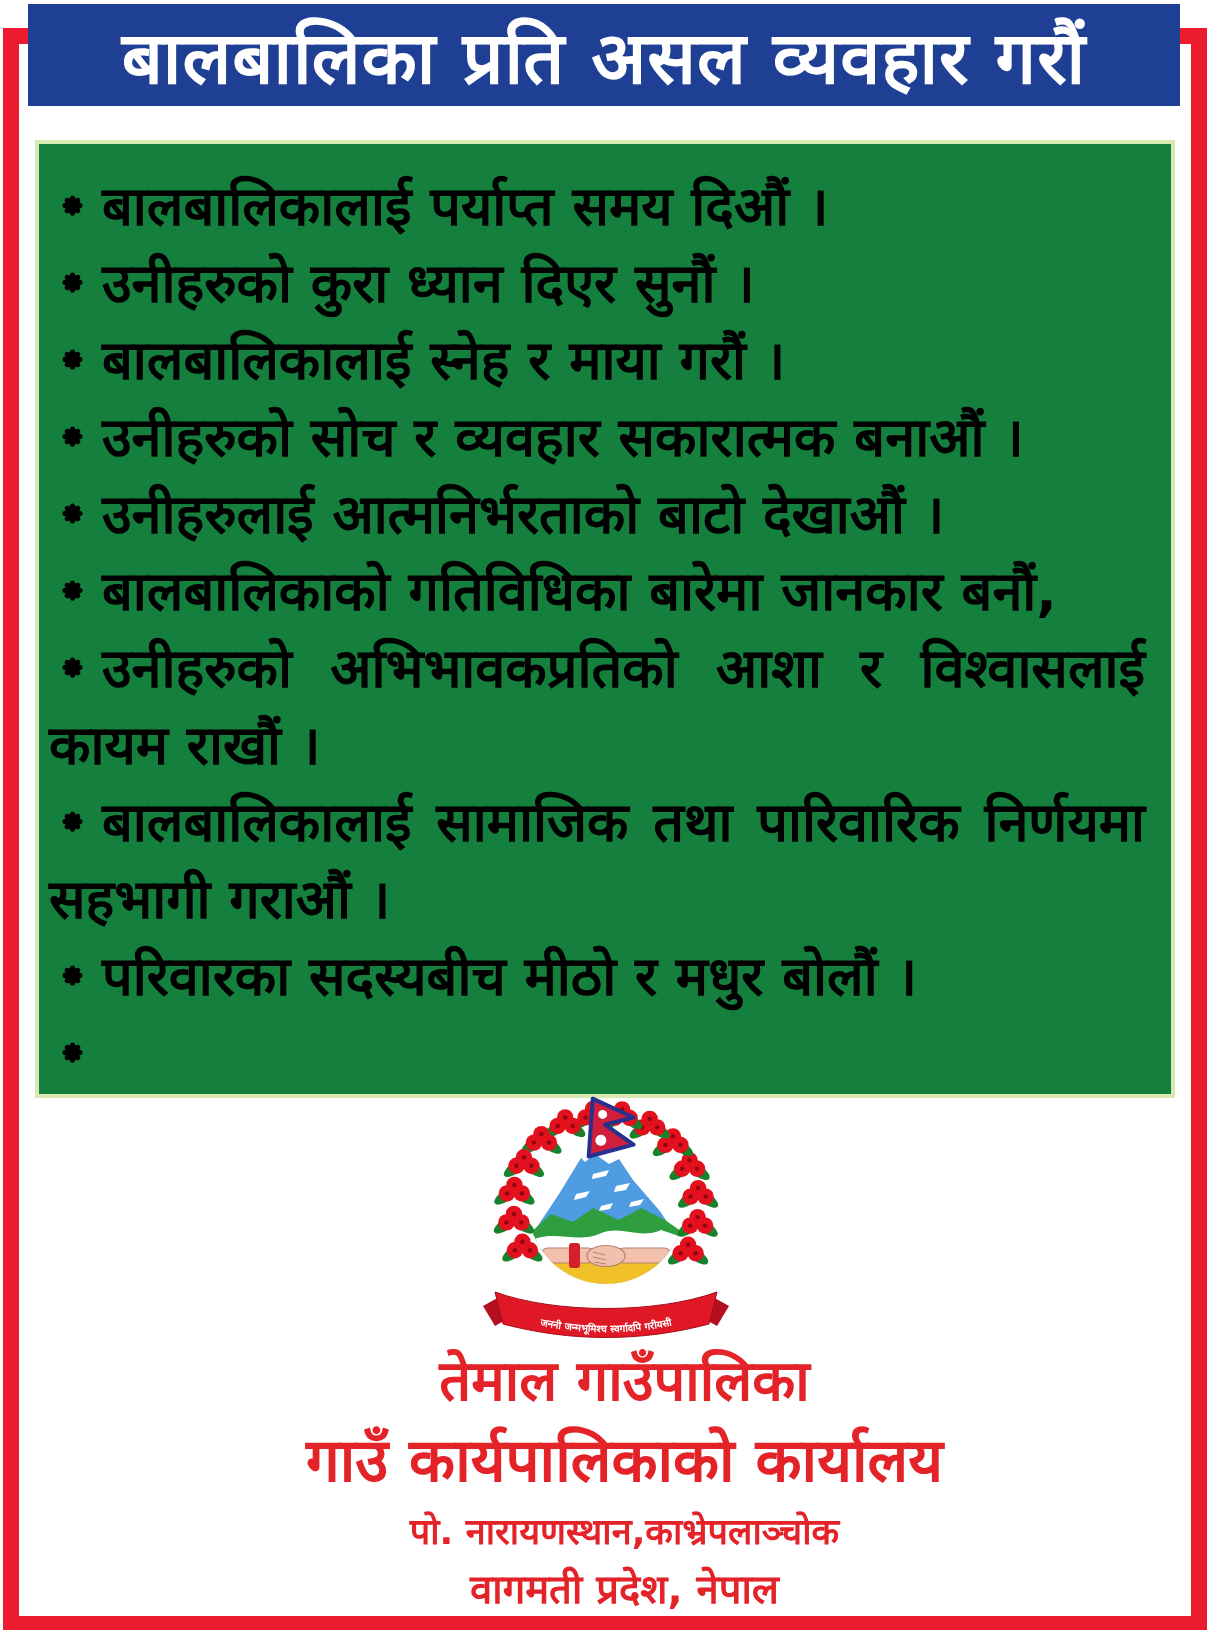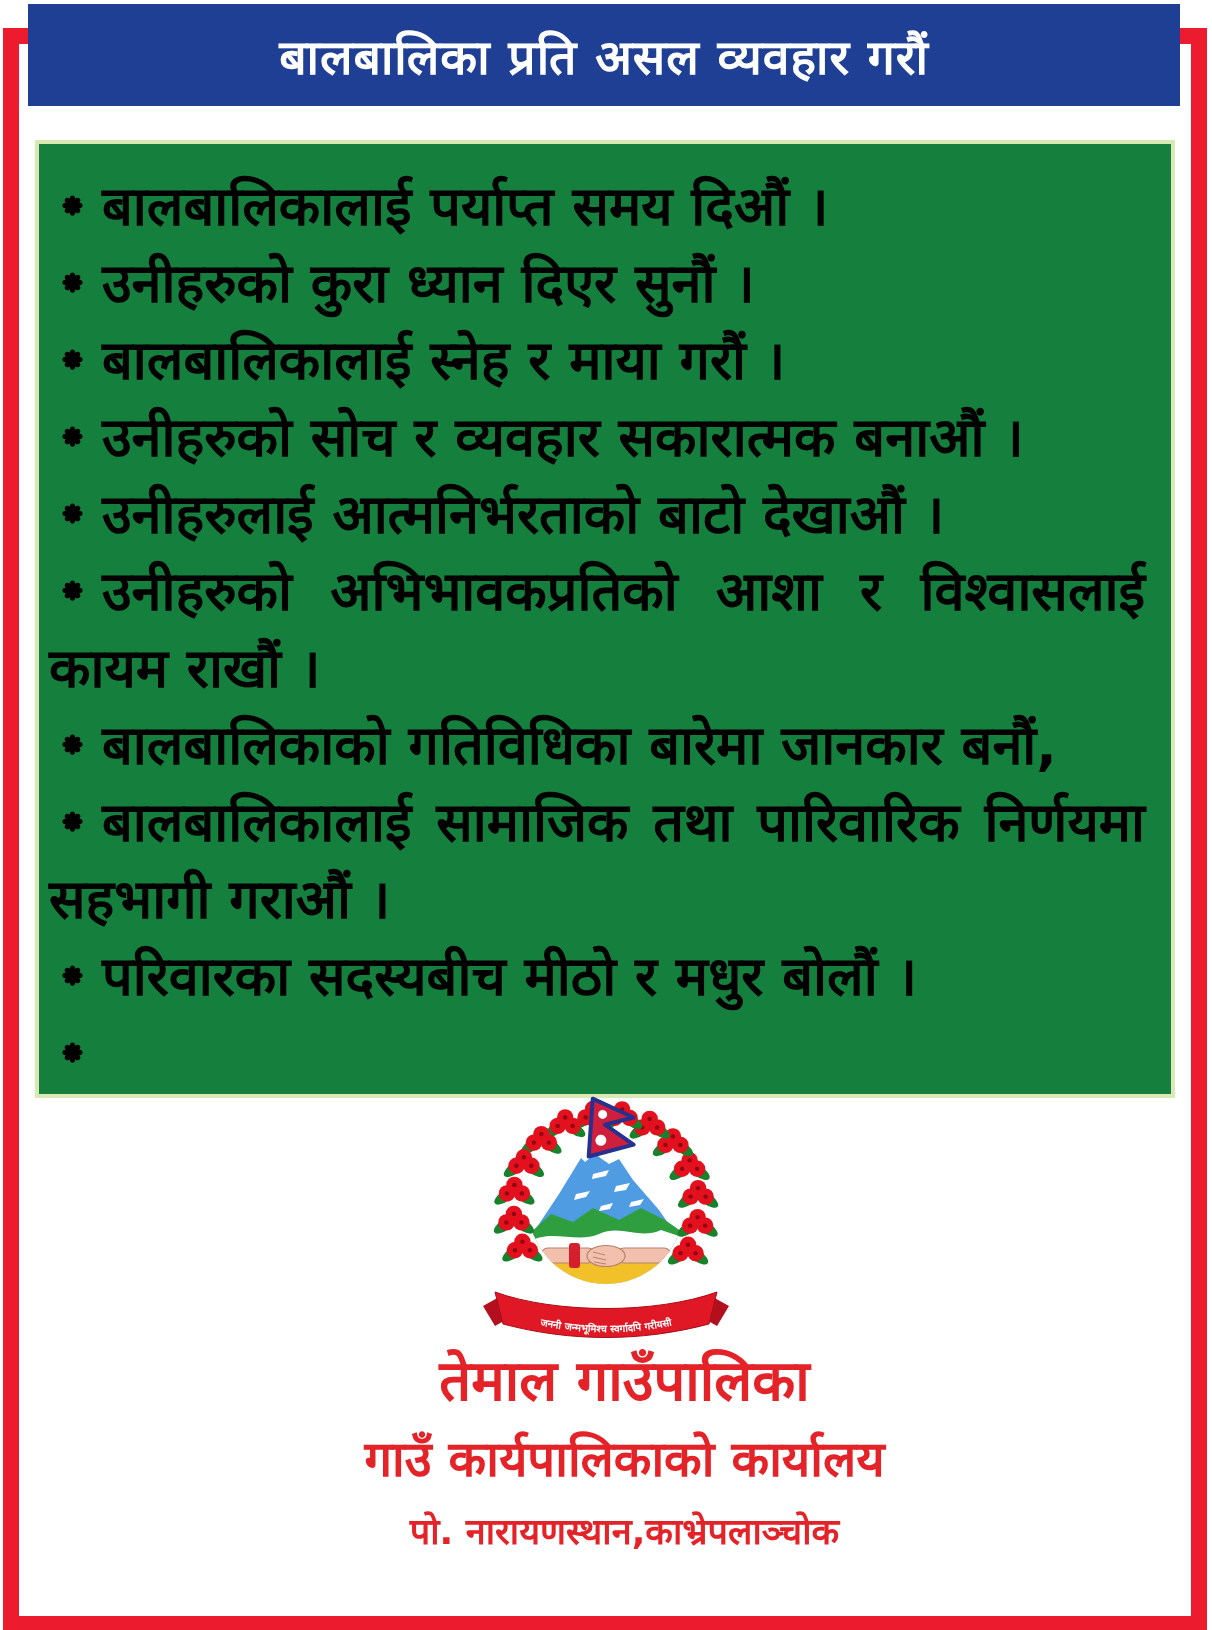--- a/index.html
+++ b/index.html
@@ -6,37 +6,37 @@
   .page{position:relative;width:1212px;height:1630px;background:#ffffff;overflow:hidden;
         font-family:"DejaVu Sans","Liberation Sans",sans-serif;}
 
   
   .frame{position:absolute;left:3px;top:28px;right:5px;bottom:0;
          border:16px solid #ec1b2e;border-bottom-width:14px;box-sizing:border-box;}
 
   
   .banner{position:absolute;left:28px;top:4px;width:1152px;height:102px;background:#1e3f94;
           display:flex;align-items:center;justify-content:center;}
-  .banner h1{margin:0;color:#ffffff;font-size:48px;font-weight:bold;white-space:nowrap;letter-spacing:1px;}
+  .banner h1{margin:0;color:#ffffff;font-size:72px;font-weight:bold;white-space:nowrap;letter-spacing:1px;}
 
   
   .box{position:absolute;left:35px;top:140px;width:1140px;height:958px;background:#15803d;
        border:4px solid #d8e9b4;box-sizing:border-box;}
   .box ul{list-style:none;margin:0;padding:24px 26px 0 10px;}
   .box li{font-size:54px;font-weight:bold;color:#000;line-height:77px;text-align:justify;}
   .bullet{display:inline-block;width:27px;height:27px;margin:0 16px 0 10px;vertical-align:middle;transform:translateY(-5px);}
   .bullet svg{display:block;}
 
   
   .emblem{position:absolute;left:481px;top:1094px;width:250px;height:250px;}
 
   
   .footer{position:absolute;left:0;right:0;top:1345px;text-align:center;color:#e42329;font-weight:bold;padding-left:37px;}
   .footer .org{font-size:56px;line-height:72px;}
-  .footer .office{font-size:49px;line-height:86px;}
+  .footer .office{font-size:60px;line-height:86px;}
   .footer .addr{font-size:36px;line-height:58px;}
   .footer .prov{font-size:40px;line-height:56px;}
 </style>
 </head>
 <body>
 
 <div class="page">
 
   <div class="frame"></div>
 
@@ -61,25 +61,25 @@
     <li><span class="bullet"><svg viewBox="0 0 24 24" width="27" height="27">
               <path fill="#000000" d="M12 0c1.5 0 2.6 1.4 2.4 3.1 1.1-1.3 2.9-1.4 3.9-.4 1 1 .9 2.8-.4 3.9C19.6 6.4 21 7.5 21 9s-1.4 2.6-3.1 2.4c1.3 1.1 1.4 2.9.4 3.9-1 1-2.8.9-3.9-.4.2 1.7-.9 3.1-2.4 3.1s-2.6-1.4-2.4-3.1c-1.1 1.3-2.9 1.4-3.9.4-1-1-.9-2.8.4-3.9C4.4 11.6 3 10.5 3 9s1.4-2.6 3.1-2.4C4.8 5.5 4.7 3.7 5.7 2.7c1-1 2.8-.9 3.9.4C9.4 1.4 10.5 0 12 0z" transform="translate(0 3)"></path>
             </svg></span><span class="item-text">उनीहरुको सोच र व्यवहार सकारात्मक बनाऔं ।</span></li>
 
     <li><span class="bullet"><svg viewBox="0 0 24 24" width="27" height="27">
               <path fill="#000000" d="M12 0c1.5 0 2.6 1.4 2.4 3.1 1.1-1.3 2.9-1.4 3.9-.4 1 1 .9 2.8-.4 3.9C19.6 6.4 21 7.5 21 9s-1.4 2.6-3.1 2.4c1.3 1.1 1.4 2.9.4 3.9-1 1-2.8.9-3.9-.4.2 1.7-.9 3.1-2.4 3.1s-2.6-1.4-2.4-3.1c-1.1 1.3-2.9 1.4-3.9.4-1-1-.9-2.8.4-3.9C4.4 11.6 3 10.5 3 9s1.4-2.6 3.1-2.4C4.8 5.5 4.7 3.7 5.7 2.7c1-1 2.8-.9 3.9.4C9.4 1.4 10.5 0 12 0z" transform="translate(0 3)"></path>
             </svg></span><span class="item-text">उनीहरुलाई आत्मनिर्भरताको बाटो देखाऔं ।</span></li>
 
     <li><span class="bullet"><svg viewBox="0 0 24 24" width="27" height="27">
               <path fill="#000000" d="M12 0c1.5 0 2.6 1.4 2.4 3.1 1.1-1.3 2.9-1.4 3.9-.4 1 1 .9 2.8-.4 3.9C19.6 6.4 21 7.5 21 9s-1.4 2.6-3.1 2.4c1.3 1.1 1.4 2.9.4 3.9-1 1-2.8.9-3.9-.4.2 1.7-.9 3.1-2.4 3.1s-2.6-1.4-2.4-3.1c-1.1 1.3-2.9 1.4-3.9.4-1-1-.9-2.8.4-3.9C4.4 11.6 3 10.5 3 9s1.4-2.6 3.1-2.4C4.8 5.5 4.7 3.7 5.7 2.7c1-1 2.8-.9 3.9.4C9.4 1.4 10.5 0 12 0z" transform="translate(0 3)"></path>
+            </svg></span><span class="item-text">बालबालिकाको गतिविधिका बारेमा जानकार बनौं,</span></li>
+
+    <li><span class="bullet"><svg viewBox="0 0 24 24" width="27" height="27">
+              <path fill="#000000" d="M12 0c1.5 0 2.6 1.4 2.4 3.1 1.1-1.3 2.9-1.4 3.9-.4 1 1 .9 2.8-.4 3.9C19.6 6.4 21 7.5 21 9s-1.4 2.6-3.1 2.4c1.3 1.1 1.4 2.9.4 3.9-1 1-2.8.9-3.9-.4.2 1.7-.9 3.1-2.4 3.1s-2.6-1.4-2.4-3.1c-1.1 1.3-2.9 1.4-3.9.4-1-1-.9-2.8.4-3.9C4.4 11.6 3 10.5 3 9s1.4-2.6 3.1-2.4C4.8 5.5 4.7 3.7 5.7 2.7c1-1 2.8-.9 3.9.4C9.4 1.4 10.5 0 12 0z" transform="translate(0 3)"></path>
             </svg></span><span class="item-text">उनीहरुको अभिभावकप्रतिको आशा र विश्वासलाई कायम राखौं ।</span></li>
-
-    <li><span class="bullet"><svg viewBox="0 0 24 24" width="27" height="27">
-              <path fill="#000000" d="M12 0c1.5 0 2.6 1.4 2.4 3.1 1.1-1.3 2.9-1.4 3.9-.4 1 1 .9 2.8-.4 3.9C19.6 6.4 21 7.5 21 9s-1.4 2.6-3.1 2.4c1.3 1.1 1.4 2.9.4 3.9-1 1-2.8.9-3.9-.4.2 1.7-.9 3.1-2.4 3.1s-2.6-1.4-2.4-3.1c-1.1 1.3-2.9 1.4-3.9.4-1-1-.9-2.8.4-3.9C4.4 11.6 3 10.5 3 9s1.4-2.6 3.1-2.4C4.8 5.5 4.7 3.7 5.7 2.7c1-1 2.8-.9 3.9.4C9.4 1.4 10.5 0 12 0z" transform="translate(0 3)"></path>
-            </svg></span><span class="item-text">बालबालिकाको गतिविधिका बारेमा जानकार बनौं,</span></li>
 
     <li><span class="bullet"><svg viewBox="0 0 24 24" width="27" height="27">
               <path fill="#000000" d="M12 0c1.5 0 2.6 1.4 2.4 3.1 1.1-1.3 2.9-1.4 3.9-.4 1 1 .9 2.8-.4 3.9C19.6 6.4 21 7.5 21 9s-1.4 2.6-3.1 2.4c1.3 1.1 1.4 2.9.4 3.9-1 1-2.8.9-3.9-.4.2 1.7-.9 3.1-2.4 3.1s-2.6-1.4-2.4-3.1c-1.1 1.3-2.9 1.4-3.9.4-1-1-.9-2.8.4-3.9C4.4 11.6 3 10.5 3 9s1.4-2.6 3.1-2.4C4.8 5.5 4.7 3.7 5.7 2.7c1-1 2.8-.9 3.9.4C9.4 1.4 10.5 0 12 0z" transform="translate(0 3)"></path>
             </svg></span><span class="item-text">बालबालिकालाई सामाजिक तथा पारिवारिक निर्णयमा सहभागी गराऔं ।</span></li>
 
     <li><span class="bullet"><svg viewBox="0 0 24 24" width="27" height="27">
               <path fill="#000000" d="M12 0c1.5 0 2.6 1.4 2.4 3.1 1.1-1.3 2.9-1.4 3.9-.4 1 1 .9 2.8-.4 3.9C19.6 6.4 21 7.5 21 9s-1.4 2.6-3.1 2.4c1.3 1.1 1.4 2.9.4 3.9-1 1-2.8.9-3.9-.4.2 1.7-.9 3.1-2.4 3.1s-2.6-1.4-2.4-3.1c-1.1 1.3-2.9 1.4-3.9.4-1-1-.9-2.8.4-3.9C4.4 11.6 3 10.5 3 9s1.4-2.6 3.1-2.4C4.8 5.5 4.7 3.7 5.7 2.7c1-1 2.8-.9 3.9.4C9.4 1.4 10.5 0 12 0z" transform="translate(0 3)"></path>
             </svg></span><span class="item-text">परिवारका सदस्यबीच मीठो र मधुर बोलौं ।</span></li>
 
     <li><span class="bullet"><svg viewBox="0 0 24 24" width="27" height="27">
@@ -310,15 +310,16 @@
           <textPath href="#mottoPath" startOffset="50%" text-anchor="middle">जननी जन्मभूमिश्च स्वर्गादपि गरीयसी</textPath>
         </text>
       </g>
     </svg>
   </div>
 
   <footer class="footer">
     <div class="org">तेमाल गाउँपालिका</div>
     <div class="office">गाउँ कार्यपालिकाको कार्यालय</div>
     <div class="addr">पो. नारायणस्थान,काभ्रेपलाञ्चोक</div>
+    <div class="prov">वागमती प्रदेश, नेपाल</div>
   </footer>
 
 </div>
 
 </body></html>

